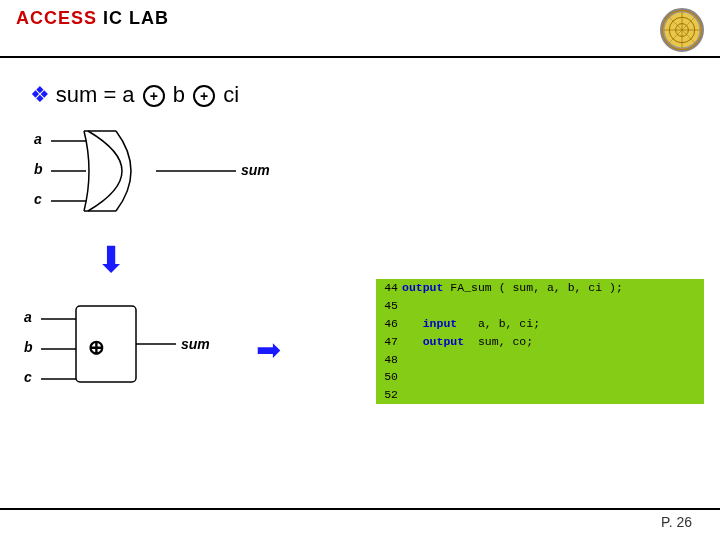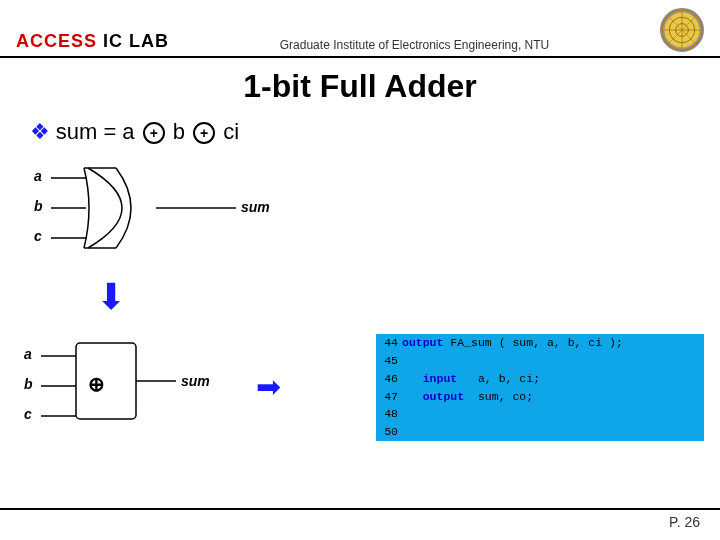--- a/index.html
+++ b/index.html
@@ -8,21 +8,21 @@
       height: 540px;
       background: #fff;
       font-family: Arial, sans-serif;
       overflow: hidden;
       position: relative;
     }
 
     
     .header {
       display: flex;
-      align-items: flex-end;
+      align-items: flex-start;
       justify-content: space-between;
       padding: 8px 16px 4px 16px;
       border-bottom: 2px solid #000;
     }
     .header-logo {
       font-size: 18px;
       font-weight: bold;
       color: #003399;
       letter-spacing: 1px;
     }
@@ -147,21 +147,21 @@
 
     
     .right-arrow {
       font-size: 30px;
       color: #1a1aff;
       margin: 0 4px;
     }
 
     
     .code-block {
-      background: #0ea5e9;
+      background: #84cc16;
       border: none;
       font-family: 'Courier New', monospace;
       font-size: 11.5px;
       line-height: 1.55;
       color: #000;
       margin-top: 28px;
     }
     .code-line {
       display: flex;
       gap: 0;
@@ -179,21 +179,21 @@
     }
     .code-normal {
       color: #000;
       text-align: right;
     }
 
     
     .page-number {
       position: absolute;
       bottom: 10px;
-      right: 20px;
+      right: 28px;
       font-size: 14px;
       color: #333;
       margin-left: 16px;
     }
 
     
     .bottom-line {
       position: absolute;
       bottom: 30px;
       left: 0;
@@ -202,37 +202,35 @@
       background: #000;
     }
   </style>
 </head>
 <body>
 
 <div class="header">
   <div class="header-logo">
     <span>ACCESS</span><span style="color:#000"> IC LAB</span>
   </div>
-  <div class="header-institute">Graduate Institute of Electronics Engineering, NTU</div>
   <div class="header-emblem">
 
     <svg width="44" height="44" viewBox="0 0 44 44">
       <circle cx="22" cy="22" r="20" fill="#e8c84a" stroke="#999" stroke-width="1.5"></circle>
       <circle cx="22" cy="22" r="14" fill="none" stroke="#996600" stroke-width="1"></circle>
       <circle cx="22" cy="22" r="7" fill="none" stroke="#996600" stroke-width="1"></circle>
       <line x1="22" y1="2" x2="22" y2="42" stroke="#996600" stroke-width="0.7"></line>
       <line x1="2" y1="22" x2="42" y2="22" stroke="#996600" stroke-width="0.7"></line>
       <line x1="8" y1="8" x2="36" y2="36" stroke="#996600" stroke-width="0.5"></line>
       <line x1="36" y1="8" x2="8" y2="36" stroke="#996600" stroke-width="0.5"></line>
     </svg>
   </div>
 </div>
 
 <div class="title-section">
-  <div class="title-main">1-bit Full Adder</div>
 </div>
 
 <div class="formula-section">
   <span class="formula-bullet">❖</span>
   <span class="formula-text">
     sum = a <span class="xor-circle"></span> b <span class="xor-circle"></span> ci
   </span>
 </div>
 
 <div class="main-content">
@@ -318,20 +316,24 @@
         <span class="code-normal">&nbsp;&nbsp;sum, co;</span>
       </div>
       <div class="code-line">
         <span class="line-num">48</span>
         <span class="code-normal">&nbsp;</span>
       </div>
       <div class="code-line">
         <span class="line-num">50</span>
         <span class="code-normal">&nbsp;</span>
       </div>
+      <div class="code-line">
+        <span class="line-num">52</span>
+        <span class="code-normal">&nbsp;</span>
+      </div>
     </div>
   </div>
 
 </div>
 
 <div class="bottom-line"></div>
 
 <div class="page-number">P. 26</div>
 
 </body></html>

